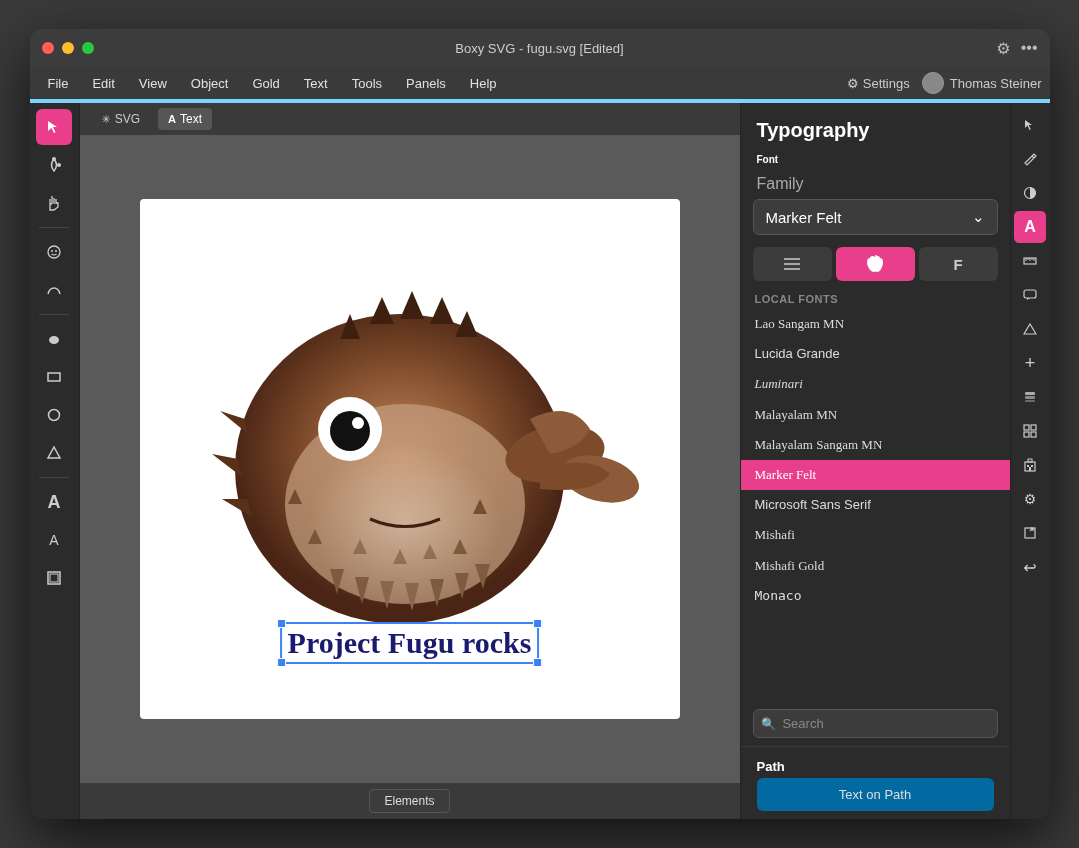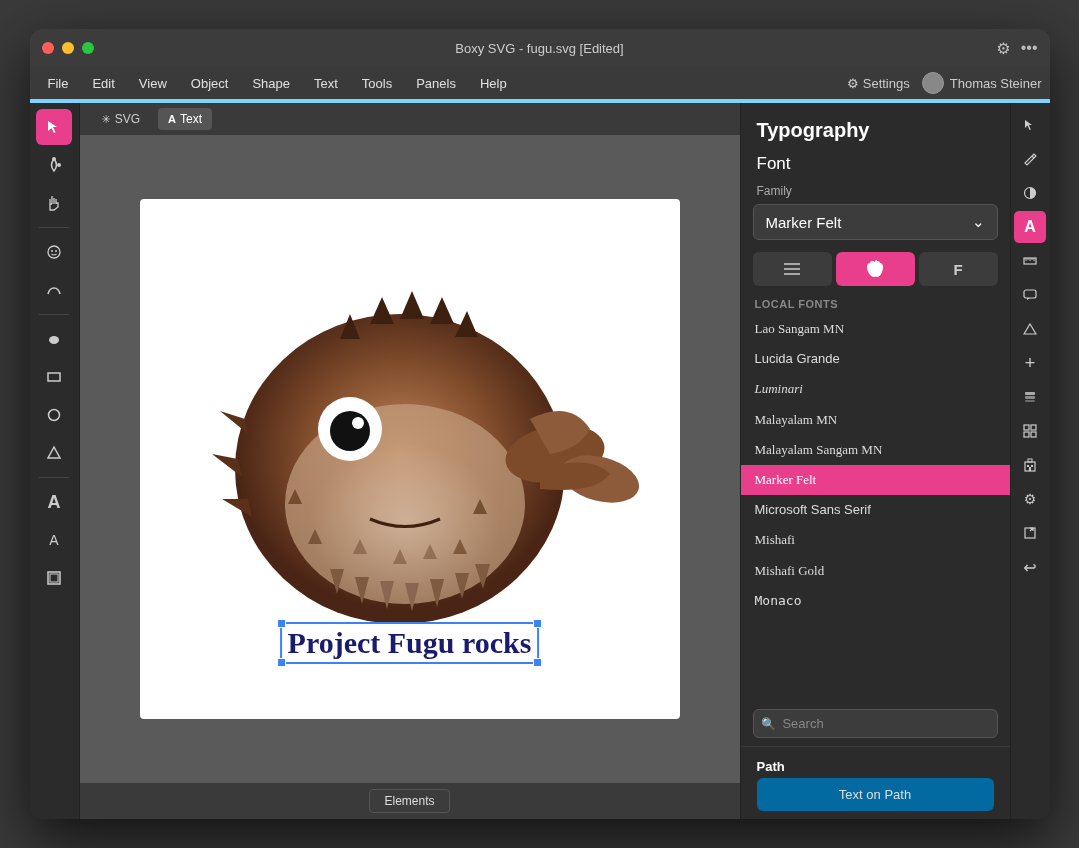--- a/index.html
+++ b/index.html
@@ -226,27 +226,27 @@
     }
     .right-panel-header {
       padding: 16px 16px 8px;
       color: #fff;
       font-size: 20px;
       font-weight: 600;
     }
     .right-panel-section-title {
       padding: 4px 16px 8px;
       color: #fff;
-      font-size: 17px;
-      font-weight: 400;
+      font-size: 10px;
+      font-weight: 700;
     }
     .right-panel-label {
       padding: 2px 16px 6px;
       color: #aaa;
-      font-size: 12px;
+      font-size: 16px;
     }
     .font-family-dropdown {
       margin: 0 12px 12px;
       background: #3c3c3c;
       border: 1px solid #555;
       border-radius: 6px;
       padding: 8px 12px;
       color: #fff;
       font-size: 15px;
       display: flex;
@@ -399,21 +399,21 @@
       <span class="titlebar-icon">⚙</span>
       <span class="titlebar-icon">•••</span>
     </div>
   </div>
 
   <div class="menubar">
     <span class="menubar-item">File</span>
     <span class="menubar-item">Edit</span>
     <span class="menubar-item">View</span>
     <span class="menubar-item">Object</span>
-    <span class="menubar-item">Shape</span>
+    <span class="menubar-item">Gold</span>
     <span class="menubar-item">Text</span>
     <span class="menubar-item">Tools</span>
     <span class="menubar-item">Panels</span>
     <span class="menubar-item">Help</span>
     <div class="menubar-right">
       <div class="settings-btn">
         <span>⚙</span>
         <span>Settings</span>
       </div>
       <div class="user-btn">

